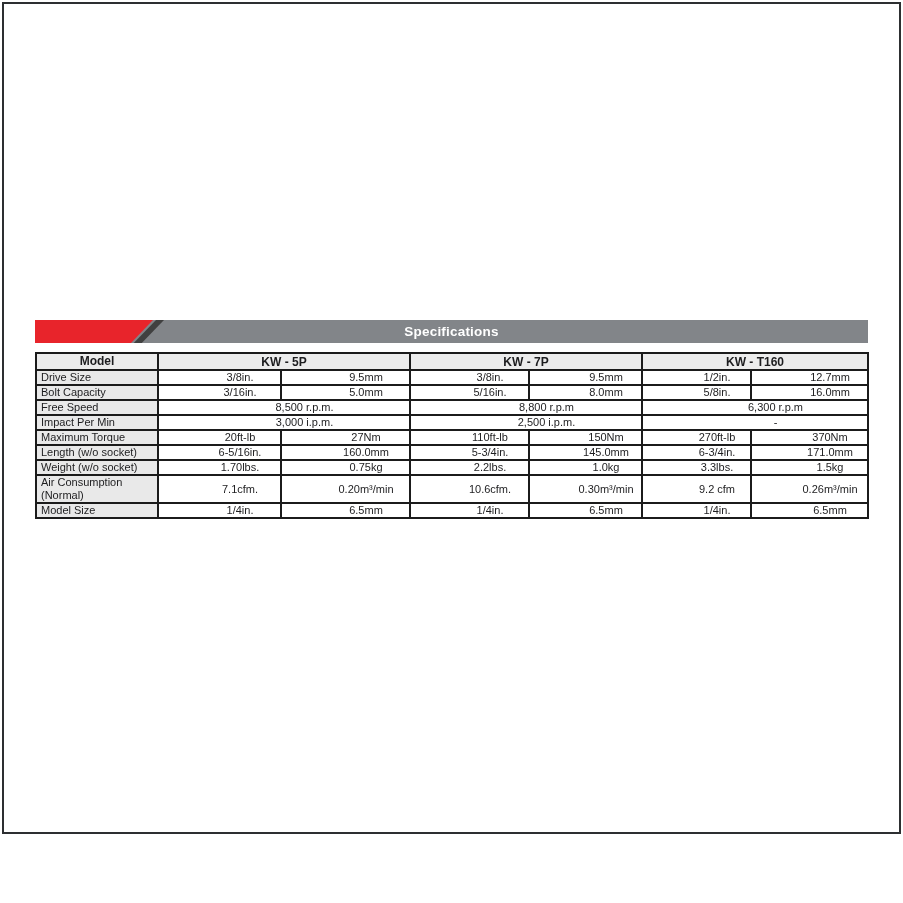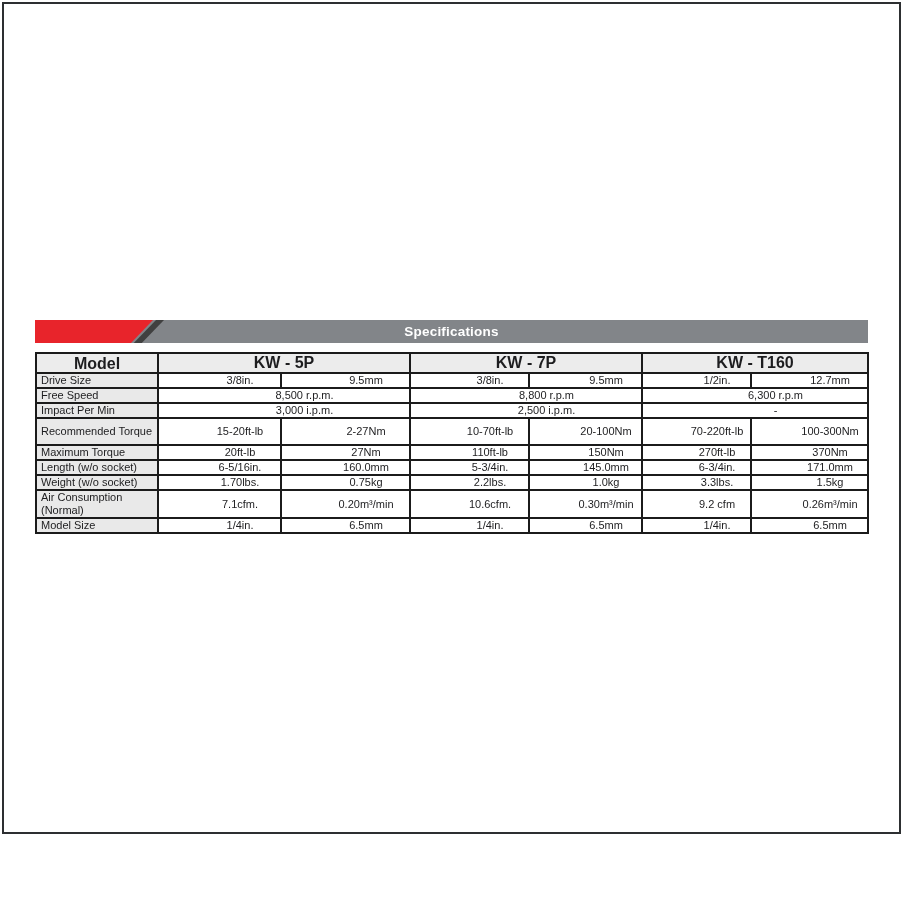--- a/index.html
+++ b/index.html
@@ -80,21 +80,21 @@
   .spec-table .label-cell {
     background: var(--label-bg, #e9e9e9);
     text-align: left;
     padding-left: 4px;
     line-height: 13px;
   }
   .spec-table .model-cell {
     background: var(--model-bg, #ececec);
     text-align: center;
     font-weight: bold;
-    font-size: 16px;
+    font-size: 12px;
   }
   .spec-table .model-cell.label-cell {
     text-align: center;
     padding-left: 3px;
   }
   .spec-table .value-cell {
     background: #ffffff;
     text-align: center;
     line-height: 13px;
     padding-left: 44px;
@@ -132,39 +132,39 @@
     <tr class="">
           <td class="label-cell">Drive Size</td>
           <td class="value-cell">3/8in.</td>
           <td class="value-cell">9.5mm</td>
           <td class="value-cell">3/8in.</td>
           <td class="value-cell">9.5mm</td>
           <td class="value-cell">1/2in.</td>
           <td class="value-cell">12.7mm</td>
         </tr>
         <tr class="">
+          <td class="label-cell">Bolt Capacity</td>
+          <td class="value-cell">3/16in.</td>
+          <td class="value-cell">5.0mm</td>
+          <td class="value-cell">5/16in.</td>
+          <td class="value-cell">8.0mm</td>
+          <td class="value-cell">5/8in.</td>
+          <td class="value-cell">16.0mm</td>
+        </tr>
+        <tr class="">
           <td class="label-cell">Free Speed</td>
           <td colspan="2" class="value-cell">8,500 r.p.m.</td>
           <td colspan="2" class="value-cell">8,800 r.p.m</td>
           <td colspan="2" class="value-cell">6,300 r.p.m</td>
         </tr>
         <tr class="">
           <td class="label-cell">Impact Per Min</td>
           <td colspan="2" class="value-cell">3,000 i.p.m.</td>
           <td colspan="2" class="value-cell">2,500 i.p.m.</td>
           <td colspan="2" class="value-cell">-</td>
-        </tr>
-        <tr class="tall">
-          <td class="label-cell">Recommended Torque</td>
-          <td class="value-cell">15-20ft-lb</td>
-          <td class="value-cell">2-27Nm</td>
-          <td class="value-cell">10-70ft-lb</td>
-          <td class="value-cell">20-100Nm</td>
-          <td class="value-cell">70-220ft-lb</td>
-          <td class="value-cell">100-300Nm</td>
         </tr>
         <tr class="">
           <td class="label-cell">Maximum Torque</td>
           <td class="value-cell">20ft-lb</td>
           <td class="value-cell">27Nm</td>
           <td class="value-cell">110ft-lb</td>
           <td class="value-cell">150Nm</td>
           <td class="value-cell">270ft-lb</td>
           <td class="value-cell">370Nm</td>
         </tr>

